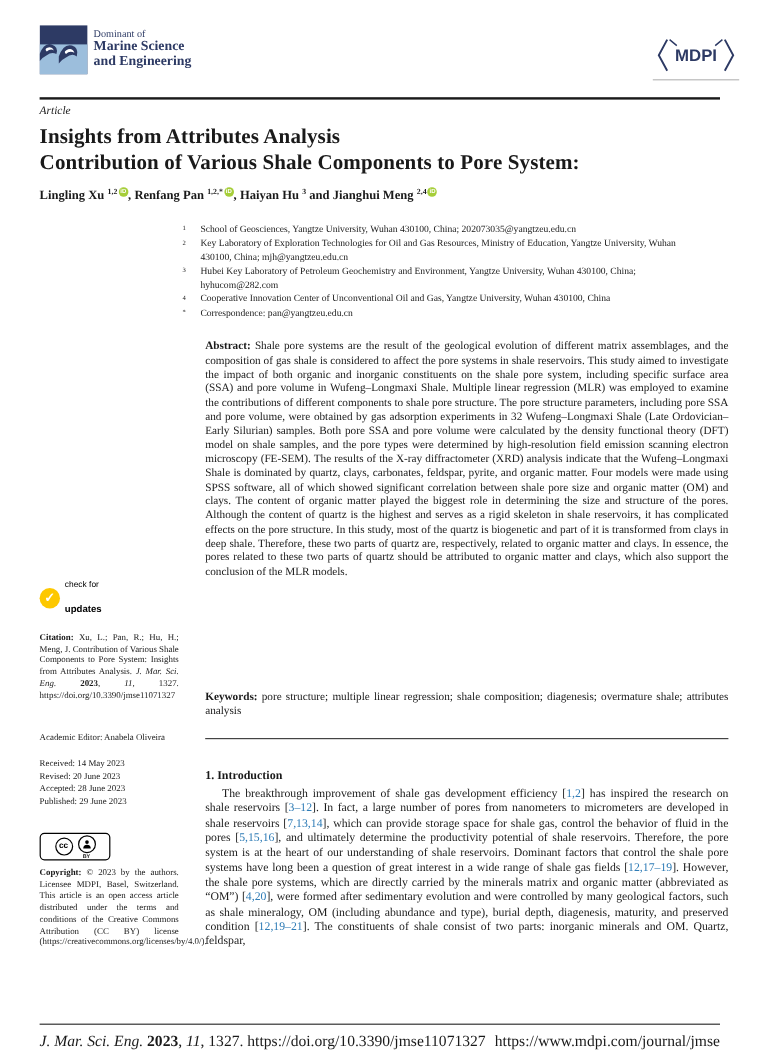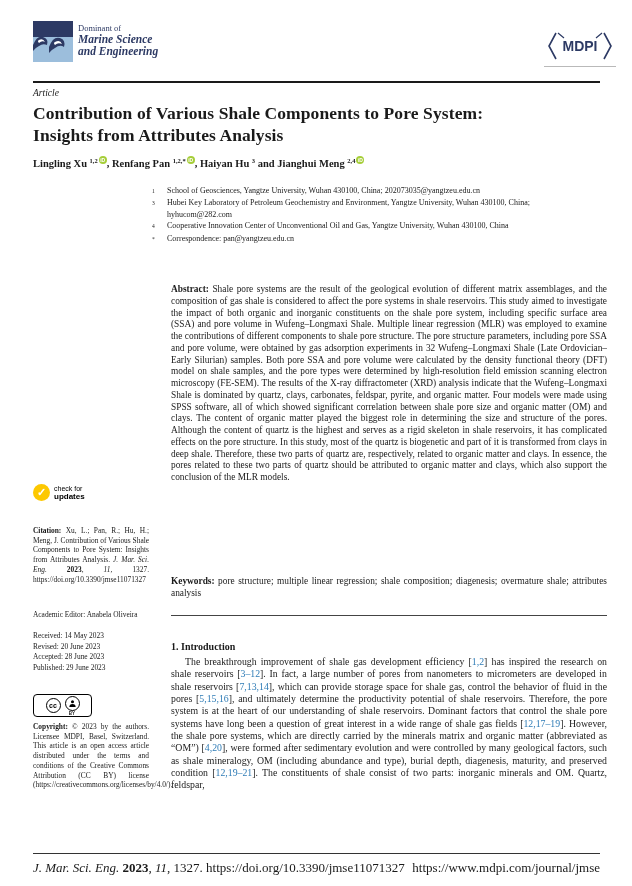--- a/index.html
+++ b/index.html
@@ -6,21 +6,21 @@
   .page{
     position:relative;width:632px;height:886px;background:#ffffff;
     font-family:"Liberation Serif",serif;color:#1a1a1a;overflow:hidden;
     margin:0 auto;
   }
   .abs{position:absolute;}
 
   
   .journal-text{line-height:1.05;color:#2d3a64;}
   .journal-prefix{font-size:8.5px;}
-  .journal-name{font-size:11.5px;font-weight:bold;font-style:italic;}
+  .journal-name{font-size:11.5px;font-weight:bold;}
   .mdpi-badge{display:flex;align-items:center;justify-content:center;}
   .header-rule{background:#1a1a1a;height:2px;}
   .mdpi-underline{background:#b9b9b9;height:1px;}
 
   
   .article-label{font-style:italic;font-size:9.5px;}
   .paper-title{font-size:17.5px;line-height:22px;font-weight:bold;letter-spacing:0.1px;}
   .authors{font-size:10.5px;font-weight:bold;}
   .authors sup{font-size:6.5px;}
   .orcid{
@@ -47,21 +47,21 @@
 
   
   .side{width:116px;font-size:7.4px;line-height:9.7px;text-align:justify;}
   .badge{display:flex;align-items:center;gap:4px;cursor:pointer;}
   .badge-circle{
     width:17px;height:17px;border-radius:50%;background:#fdc800;
     display:flex;align-items:center;justify-content:center;
     color:#fff;font-size:11px;font-weight:bold;font-family:"Liberation Sans",sans-serif;
   }
   .badge-text{font-family:"Liberation Sans",sans-serif;font-size:7px;line-height:8px;color:#000;}
-  .badge-text .b2{font-weight:bold;font-size:8px;}
+  .badge-text .b2{font-weight:bold;font-size:8px;margin-top:12px;}
   .dates-row{line-height:10.7px;}
   .cc-badge{
     width:57px;height:21px;border:1.5px solid #000;border-radius:4px;background:#fff;
     display:flex;align-items:center;justify-content:center;gap:4px;
   }
   .cc-circle{
     width:13px;height:13px;border:1.3px solid #000;border-radius:50%;
     display:flex;align-items:center;justify-content:center;
     font-family:"Liberation Sans",sans-serif;font-size:7px;font-weight:bold;color:#000;
   }
@@ -99,32 +99,36 @@
       <path d="M12 4 L18 9 M56 4 L50 9" fill="none" stroke="#2d3a64" stroke-width="1.2"></path>
       <text x="34" y="22" text-anchor="middle" font-family="Liberation Sans, sans-serif" font-size="14" font-weight="bold" fill="#2d3a64">MDPI</text>
     </svg>
   </div>
   <div class="abs mdpi-underline" style="left:544px;top:66px;width:72px;"></div>
 
   <div class="abs header-rule" style="left:33px;top:81px;width:567px;"></div>
 
   <div class="abs article-label" style="left:33px;top:88px;">Article</div>
   <div class="abs paper-title" style="left:33px;top:102px;width:560px;">
+    <div>Insights from Attributes Analysis</div>
     <div>Contribution of Various Shale Components to Pore System:</div>
-    <div>Insights from Attributes Analysis</div>
   </div>
 
   <div class="abs authors" style="left:33px;top:156px;width:570px;">
     <span><span>Lingling Xu</span>&nbsp;<sup>1,2</sup><span class="orcid">iD</span></span><span>, </span><span><span>Renfang Pan</span>&nbsp;<sup>1,2,*</sup><span class="orcid">iD</span></span><span>, </span><span><span>Haiyan Hu</span>&nbsp;<sup>3</sup></span><span> and </span><span><span>Jianghui Meng</span>&nbsp;<sup>2,4</sup><span class="orcid">iD</span></span>
   </div>
 
   <div class="abs" style="left:152px;top:185px;width:455px;">
     <div class="aff-row">
         <span class="aff-marker">1</span>
         <span class="aff-text">School of Geosciences, Yangtze University, Wuhan 430100, China; 202073035@yangtzeu.edu.cn</span>
+      </div>
+    <div class="aff-row">
+        <span class="aff-marker">2</span>
+        <span class="aff-text">Key Laboratory of Exploration Technologies for Oil and Gas Resources, Ministry of Education, Yangtze University, Wuhan 430100, China; mjh@yangtzeu.edu.cn</span>
       </div>
     <div class="aff-row">
         <span class="aff-marker">3</span>
         <span class="aff-text">Hubei Key Laboratory of Petroleum Geochemistry and Environment, Yangtze University, Wuhan 430100, China; hyhucom@282.com</span>
       </div>
     <div class="aff-row">
         <span class="aff-marker">4</span>
         <span class="aff-text">Cooperative Innovation Center of Unconventional Oil and Gas, Yangtze University, Wuhan 430100, China</span>
       </div>
     <div class="aff-row">

